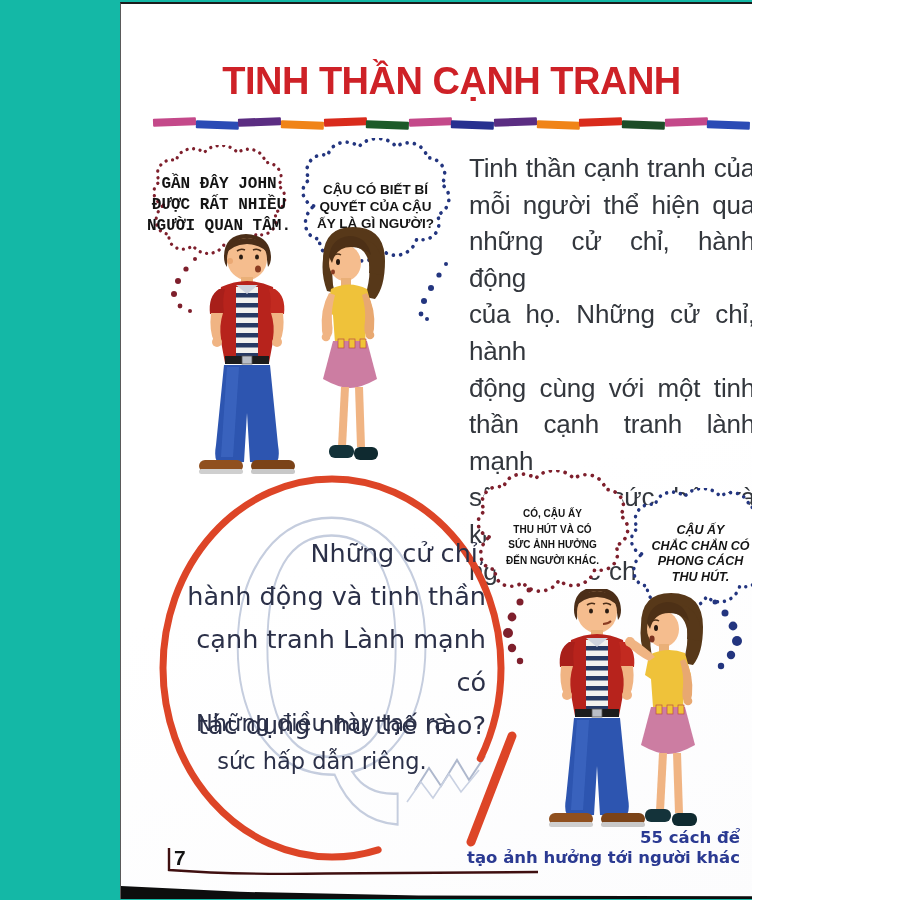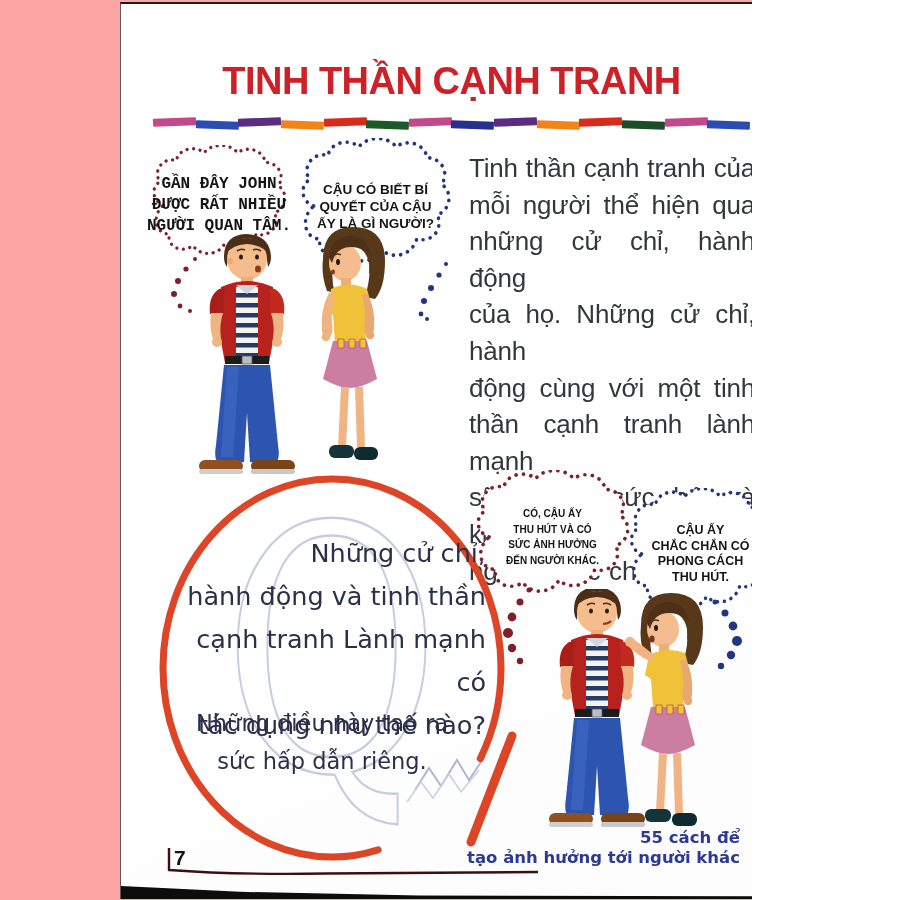--- a/index.html
+++ b/index.html
@@ -1,16 +1,16 @@
 <!DOCTYPE html>
 <html><head>
 <meta charset="utf-8">
 <style>
   html,body{margin:0;padding:0;background:#ffffff;}
-  .canvas{position:relative;width:752px;height:900px;background:#fca5a5;overflow:hidden;
+  .canvas{position:relative;width:752px;height:900px;background:#14b8a6;overflow:hidden;
           font-family:"Liberation Sans",sans-serif;}
   .page{position:absolute;left:120px;top:2px;width:661px;height:895px;
         background:linear-gradient(160deg,#ffffff 55%,#fcfcfd);
         border-top:2px solid #1c1c1c;border-left:1.5px solid #5a5a5a;border-right:2px solid #161616;
         overflow:hidden;}
   
   .title{position:absolute;top:56px;left:0;right:0;margin:0;text-align:center;
          font-size:38px;font-weight:700;letter-spacing:-.5px;color:#ce2127;}
   
   .stripe{position:absolute;top:114px;left:32px;right:32px;height:14px;display:flex;}
@@ -21,21 +21,21 @@
   .bubble svg{position:absolute;inset:0;width:100%;height:100%;}
   .btxt{position:absolute;inset:0;display:flex;align-items:center;justify-content:center;
         text-align:center;font-weight:700;color:#141414;white-space:pre-line;}
   .b1{left:24px;top:141px;width:148px;height:120px;}
   .b1 .btxt{font-size:16px;line-height:21px;font-family:Liberation Mono, monospace;}
   .b2{left:172px;top:134px;width:165px;height:136px;}
   .b2 .btxt{font-size:13.5px;line-height:17px;}
   .b3{left:347px;top:466px;width:169px;height:134px;}
   .b3 .btxt{font-size:10px;line-height:15.5px;}
   .b4{left:501px;top:484px;width:157px;height:132px;}
-  .b4 .btxt{font-size:12.5px;line-height:15.5px;}
+  .b4 .btxt{font-size:12.5px;line-height:15.5px;font-style:italic;}
   .trail{position:absolute;}
   
   .para{position:absolute;left:348px;top:146px;width:286px;
         font-size:26px;line-height:36.6px;font-weight:400;color:#33373d;
         white-space:pre-line;text-align:justify;text-align-last:justify;letter-spacing:-.2px;}
   
   .qwrap{position:absolute;left:28px;top:466px;width:390px;height:408px;}
   .qtext{position:absolute;left:55px;top:528px;width:310px;text-align:right;
          font-family:"DejaVu Sans",sans-serif;font-size:25.5px;line-height:43px;
          color:#2b3048;white-space:pre-line;}

